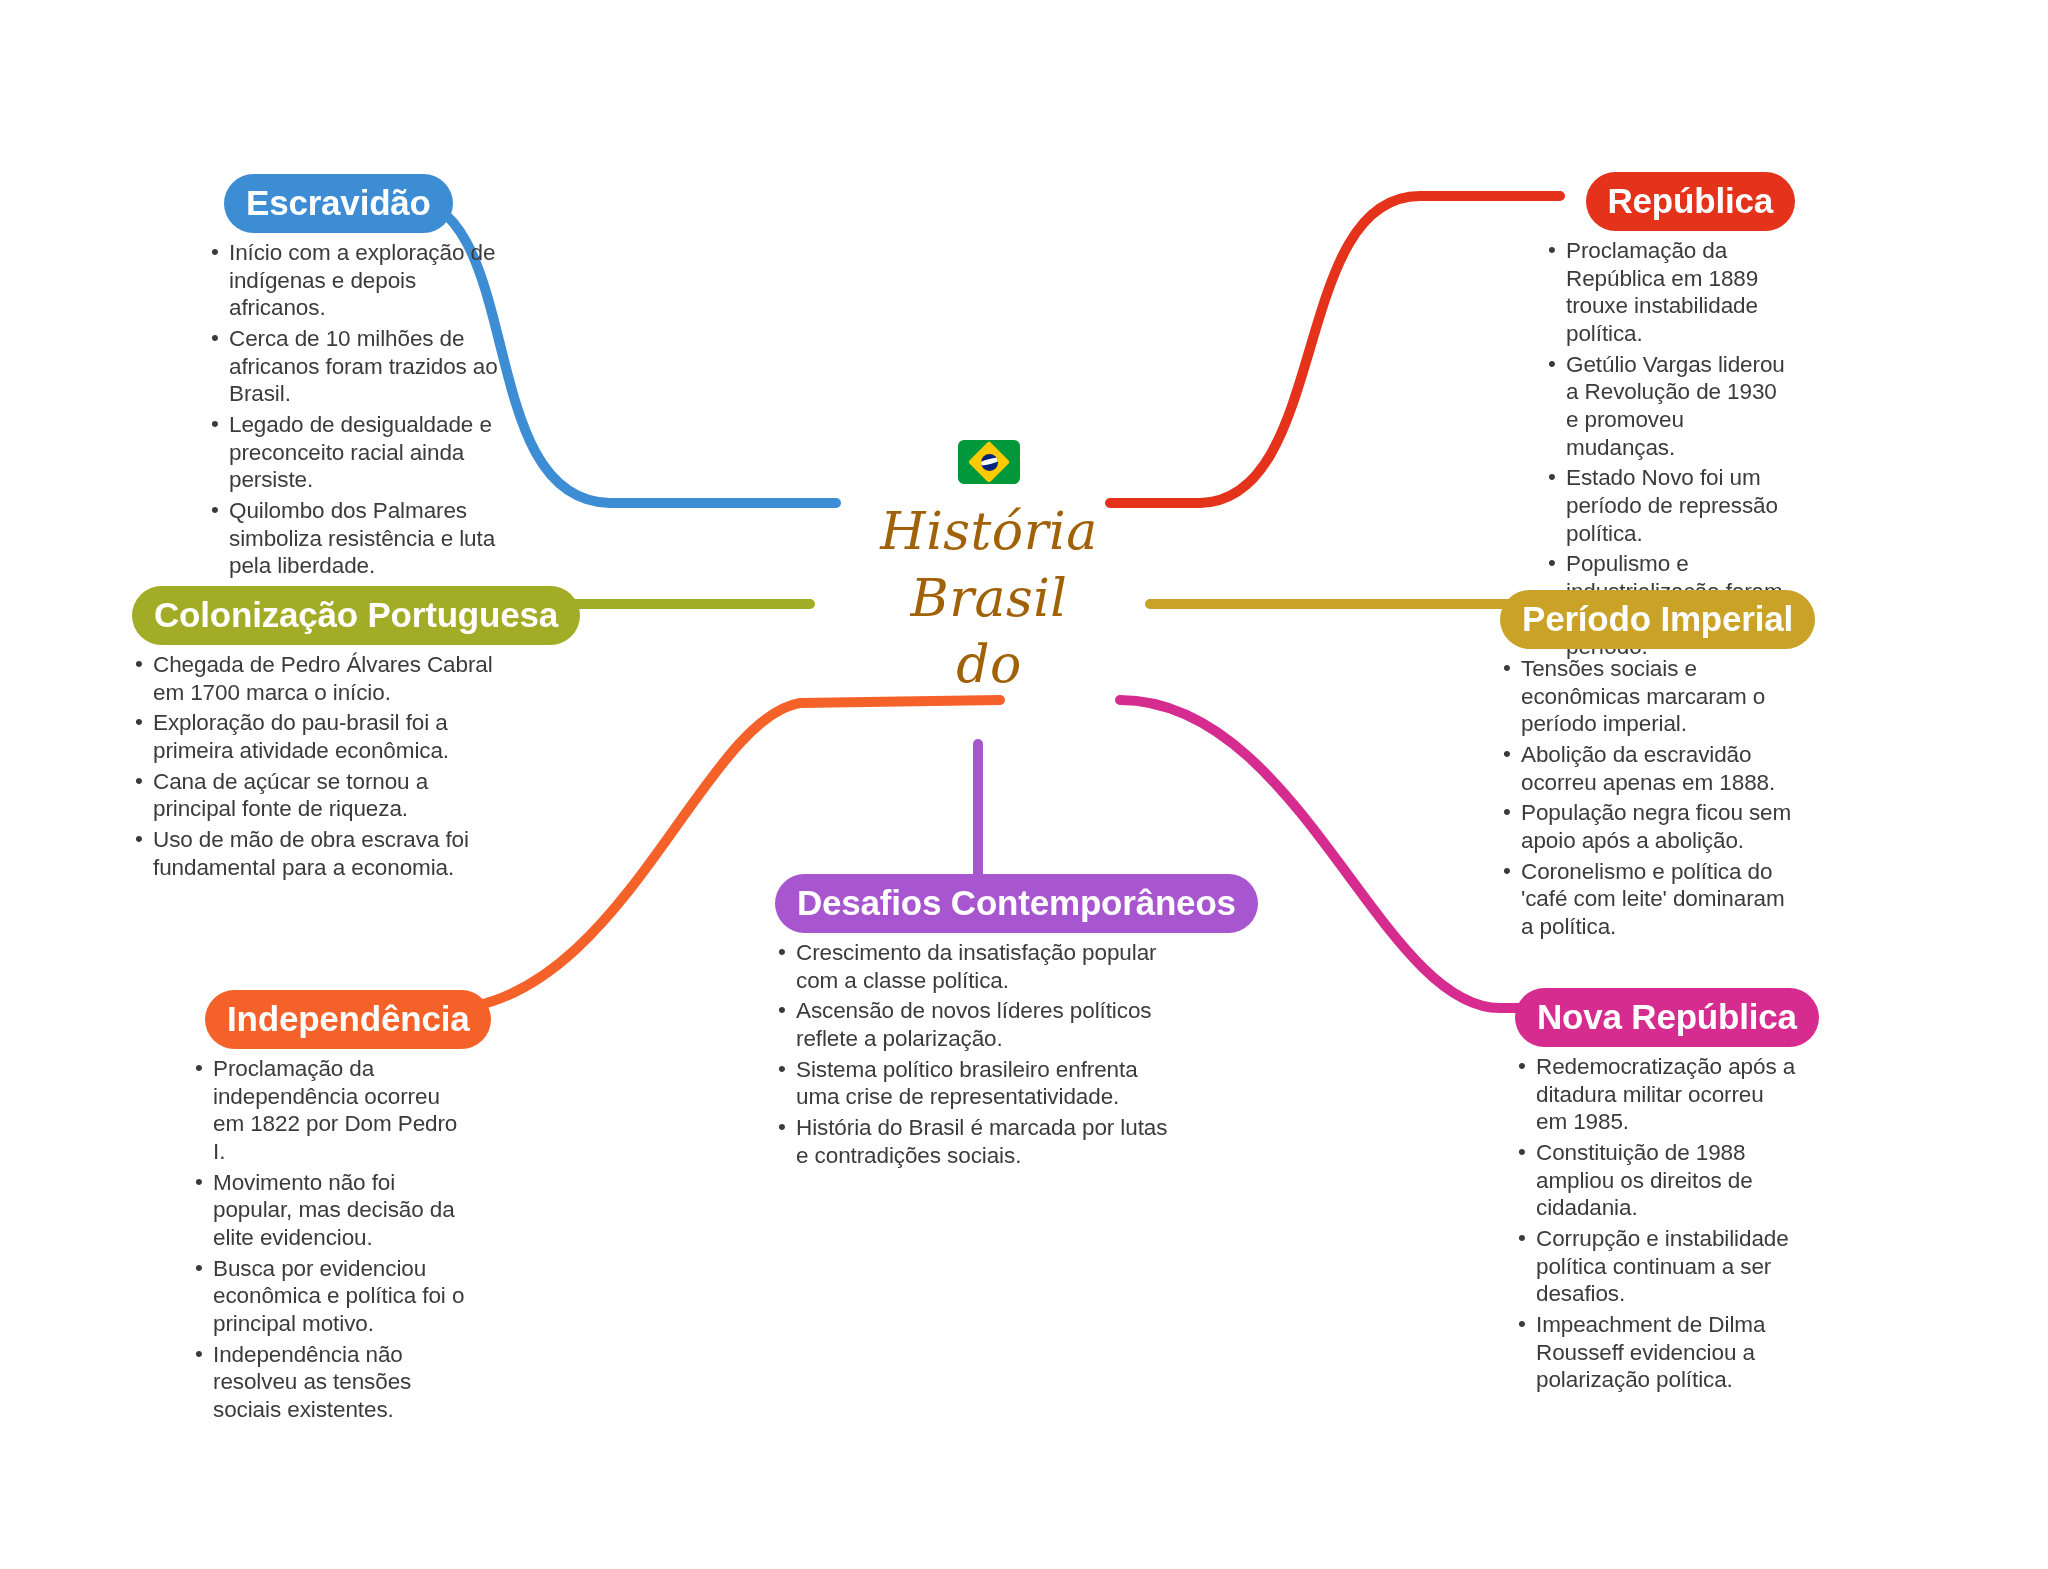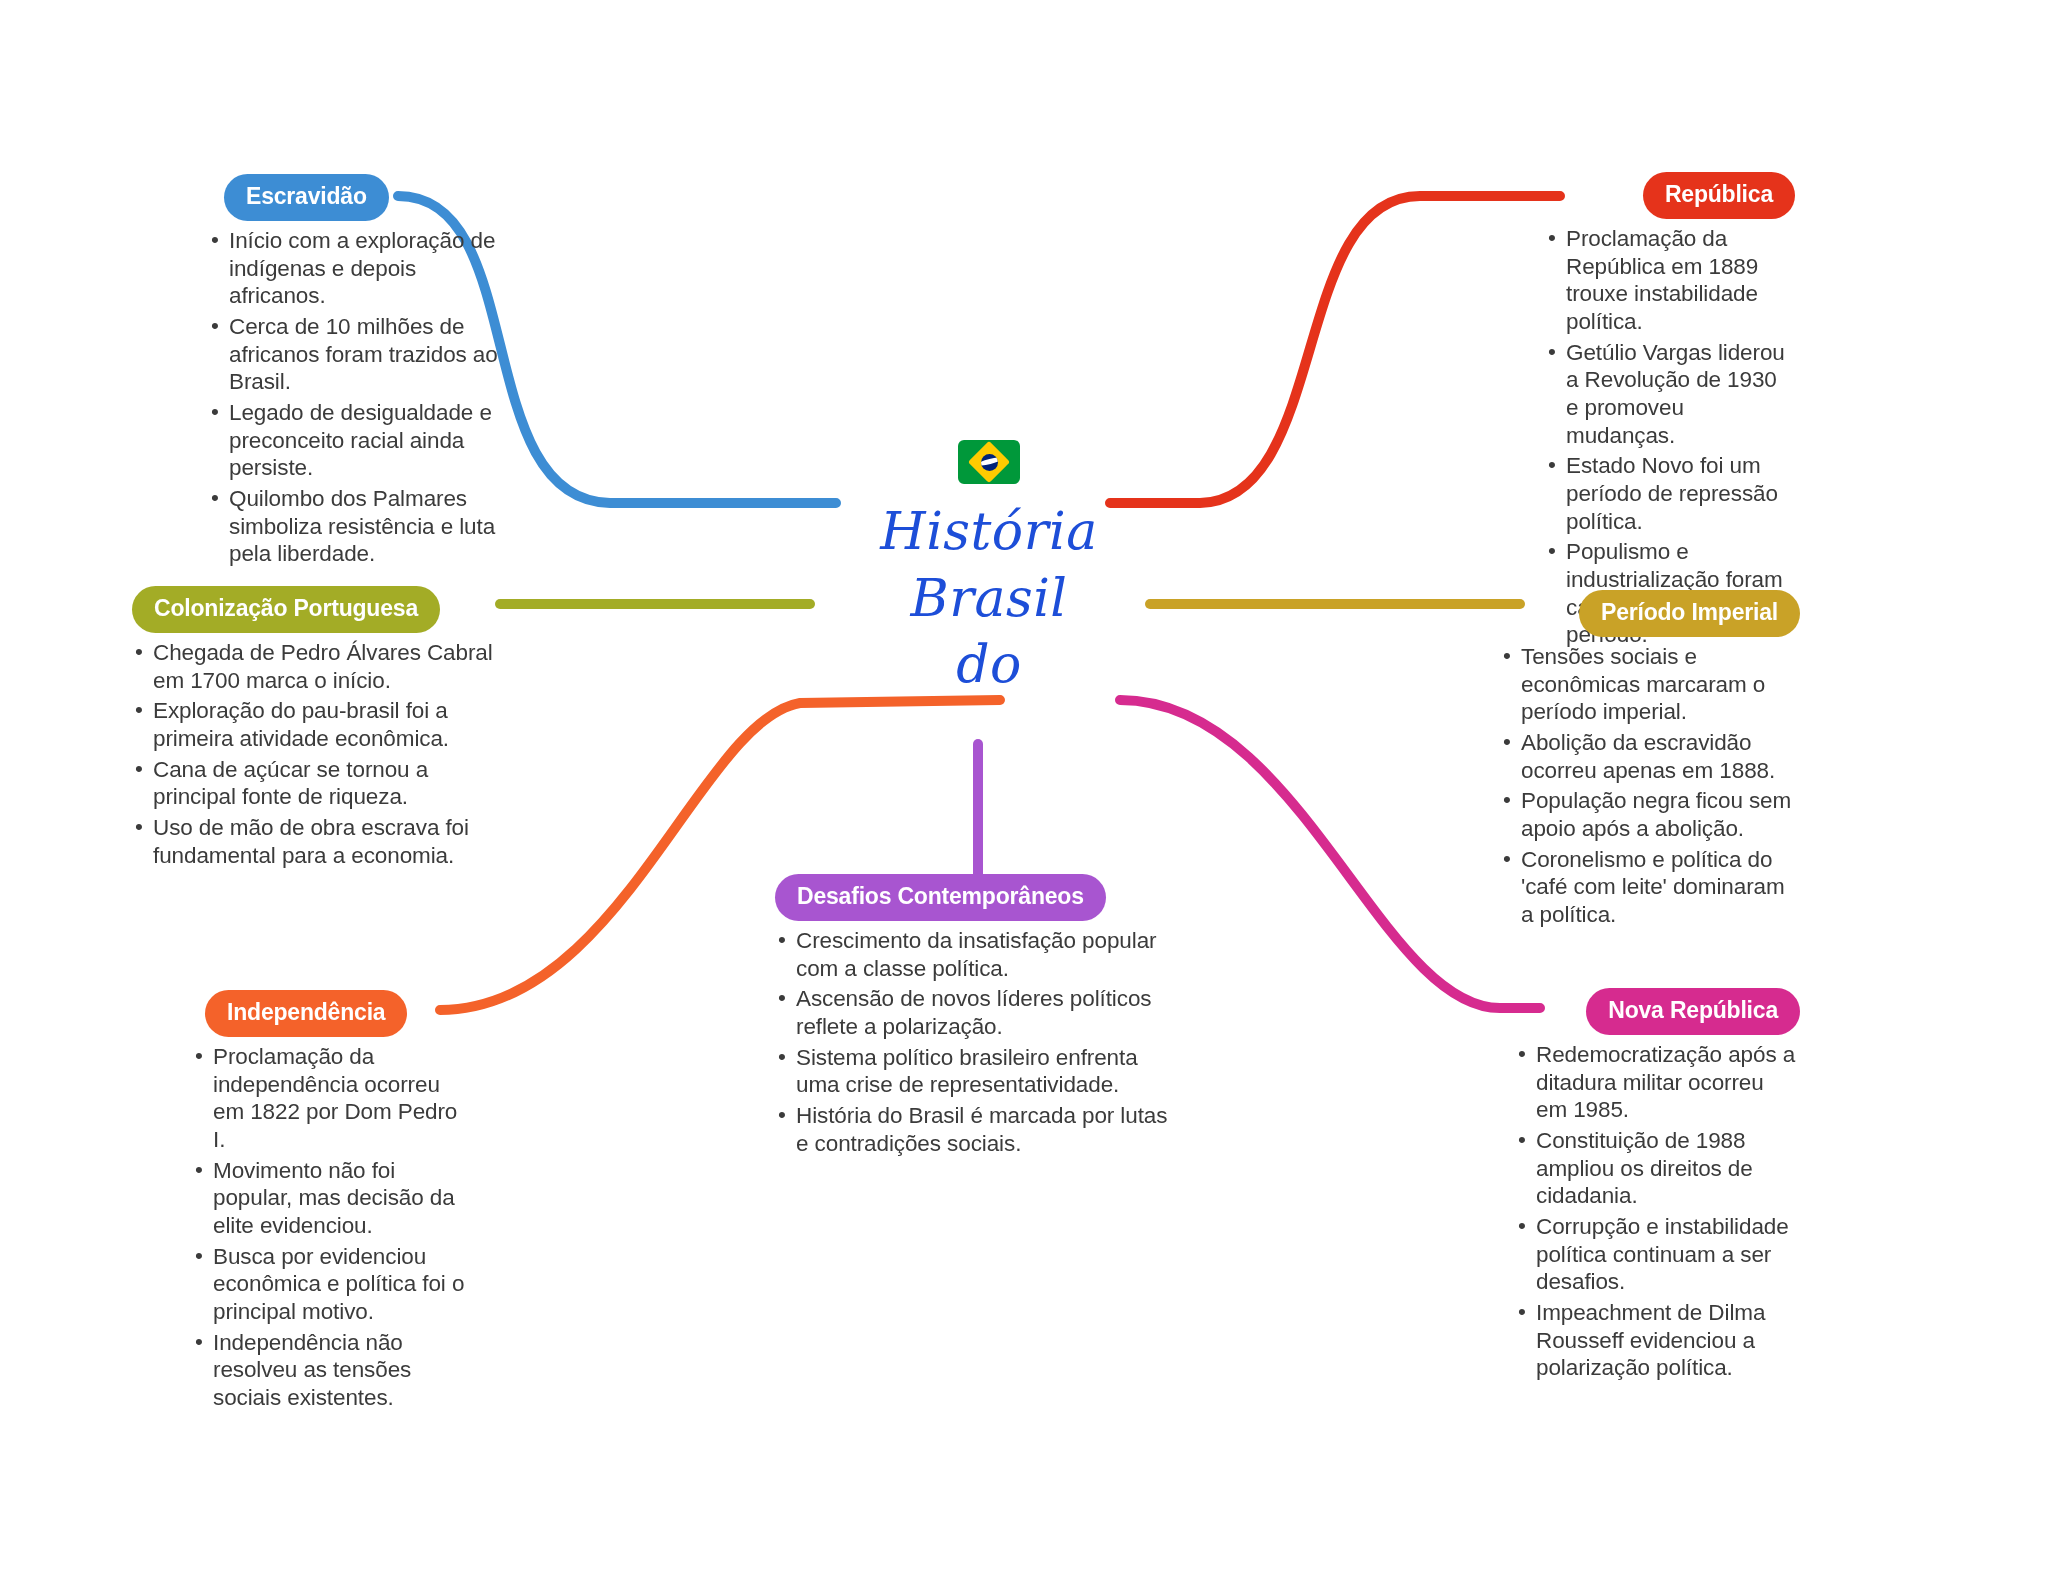--- a/index.html
+++ b/index.html
@@ -29,21 +29,21 @@
   .branch {
     position: absolute;
     box-sizing: border-box;
   }
 
   .pill {
     display: inline-block;
     border-radius: 999px;
     color: #ffffff;
     font-weight: bold;
-    font-size: 23px;
+    font-size: 35px;
     line-height: 1;
     padding: 11px 22px 13px 22px;
     white-space: nowrap;
     letter-spacing: -0.2px;
   }
 
   .bullets {
     list-style: none;
     margin: 6px 0 0 0;
     padding: 0;
@@ -138,21 +138,21 @@
     height: 5px;
     background: #ffffff;
     border-radius: 50%;
     transform: rotate(-14deg);
   }
   #center-title {
     font-family: "DejaVu Serif", serif;
     font-style: italic;
     font-size: 52px;
     line-height: 1.28;
-    color: #1d4ed8;
+    color: #a16207;
     letter-spacing: 0.5px;
   }
   #center-title div { white-space: nowrap; }
 </style>
 </head>
 <body>
 
 <svg id="connectors" viewBox="0 0 2048 1569">
 
   <path d="M 398 196 C 530 196 470 500 610 503 L 836 503" fill="none" stroke="#3d8dd4" stroke-width="10" stroke-linecap="round"></path>

